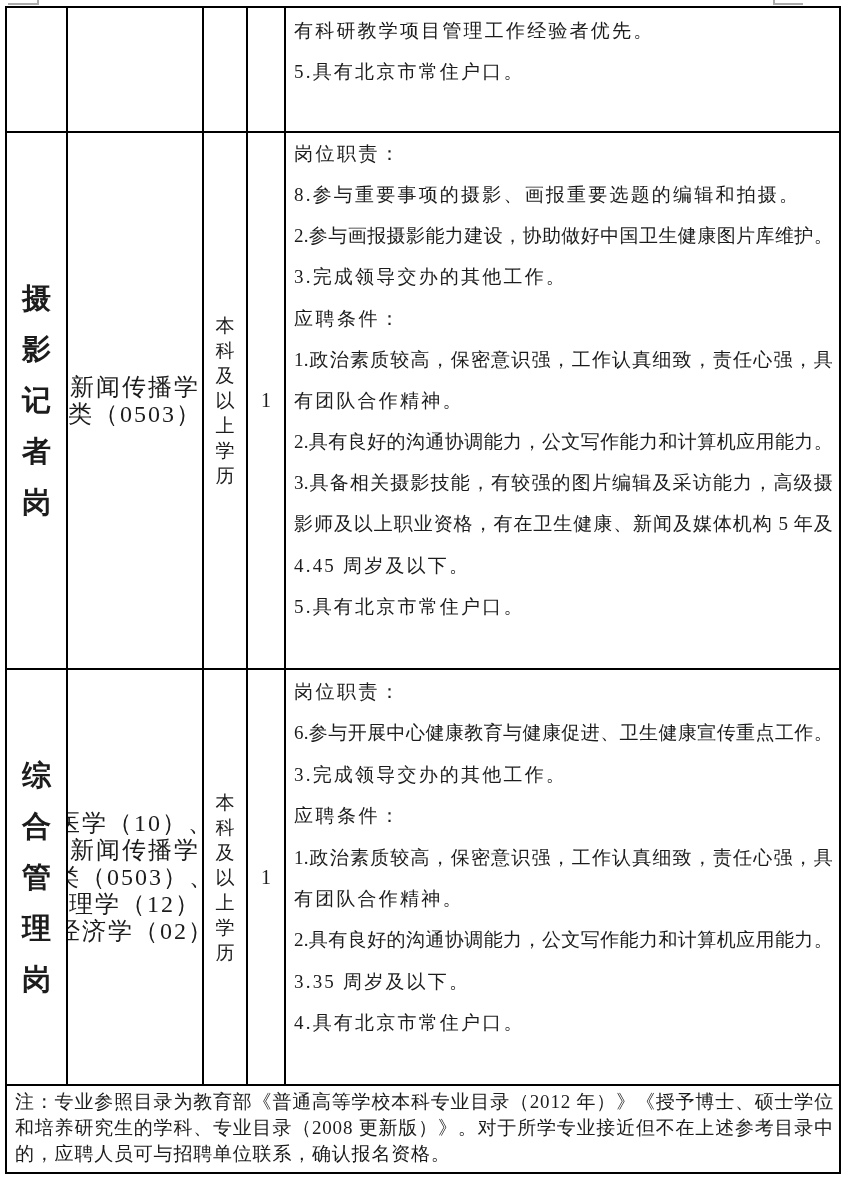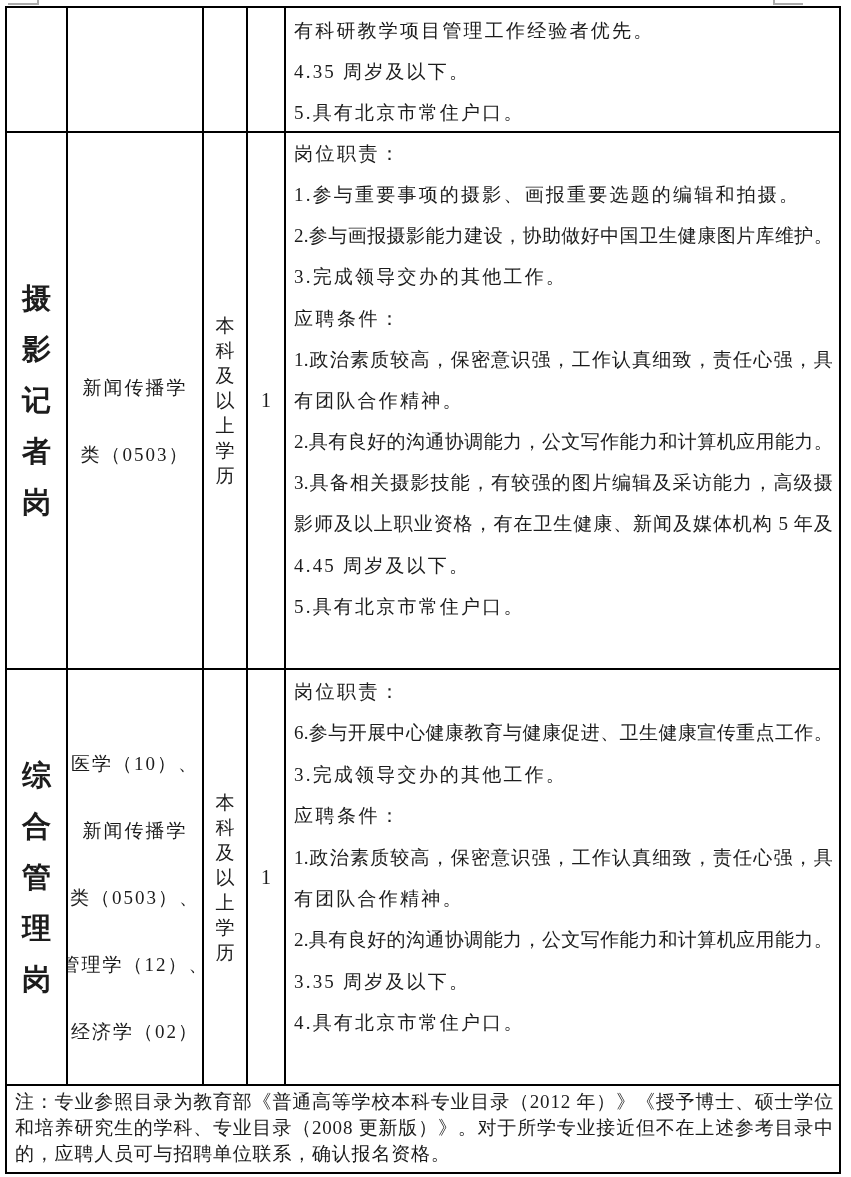--- a/index.html
+++ b/index.html
@@ -39,21 +39,21 @@
   .c-txt { flex: 1; padding: 0 6px 0 8px; }
 
   #row-partial { height: 125px; }
   #row-photo   { height: 537px; }
   #row-mgmt    { height: 416px; }
   #row-note    { height: 86px; padding: 3px 8px 0 8px; box-sizing: border-box; }
 
   .vstack { display: flex; flex-direction: column; justify-content: center; align-items: center; height: 100%; }
   .pos { gap: 22px; font-size: 29px; font-weight: bold; line-height: 1; }
   .edu { gap: 6px; font-size: 19px; line-height: 1; }
-  .mj div { line-height: 27px; text-align: center; font-size: 19px; letter-spacing: 2px; white-space: nowrap; margin-top: 40px; }
+  .mj div { line-height: 27px; text-align: center; font-size: 24px; letter-spacing: 2px; white-space: nowrap; }
   .cnt { font-size: 20px; }
 
   .lines { height: 100%; }
   #row-partial .lines { padding-top: 2px; }
   #row-partial .ln { line-height: 41px; }
   #row-photo .ln { line-height: 41.15px; }
   #row-mgmt  .lines { padding-top: 1px; }
   #row-mgmt  .ln { line-height: 41.4px; }
 
   .ln {
@@ -87,21 +87,20 @@
 <div id="table">
 
   <div class="row" id="row-partial">
     <div class="cell c-pos"></div>
     <div class="cell c-mj"></div>
     <div class="cell c-edu"></div>
     <div class="cell c-cnt"></div>
     <div class="cell c-txt last">
       <div class="lines">
         <div class="ln">有科研教学项目管理工作经验者优先。</div>
-        <div class="ln">4.35 周岁及以下。</div>
         <div class="ln">5.具有北京市常住户口。</div>
       </div>
     </div>
   </div>
 
   <div class="row" id="row-photo">
     <div class="cell c-pos">
       <div class="vstack pos">
           <div>摄</div>
           <div>影</div>
@@ -126,21 +125,21 @@
           <div>学</div>
           <div>历</div>
         </div>
     </div>
     <div class="cell c-cnt">
       <div class="vstack cnt">1</div>
     </div>
     <div class="cell c-txt last">
       <div class="lines">
         <div class="ln hd">岗位职责：</div>
-        <div class="ln">1.参与重要事项的摄影、画报重要选题的编辑和拍摄。</div>
+        <div class="ln">8.参与重要事项的摄影、画报重要选题的编辑和拍摄。</div>
         <div class="ln fill">2.参与画报摄影能力建设，协助做好中国卫生健康图片库维护。</div>
         <div class="ln">3.完成领导交办的其他工作。</div>
         <div class="ln hd">应聘条件：</div>
         <div class="ln fill">1.政治素质较高，保密意识强，工作认真细致，责任心强，具</div>
         <div class="ln">有团队合作精神。</div>
         <div class="ln fill">2.具有良好的沟通协调能力，公文写作能力和计算机应用能力。</div>
         <div class="ln fill">3.具备相关摄影技能，有较强的图片编辑及采访能力，高级摄</div>
         <div class="ln fill">影师及以上职业资格，有在卫生健康、新闻及媒体机构 5 年及</div>
         <div class="ln">4.45 周岁及以下。</div>
         <div class="ln">5.具有北京市常住户口。</div>

